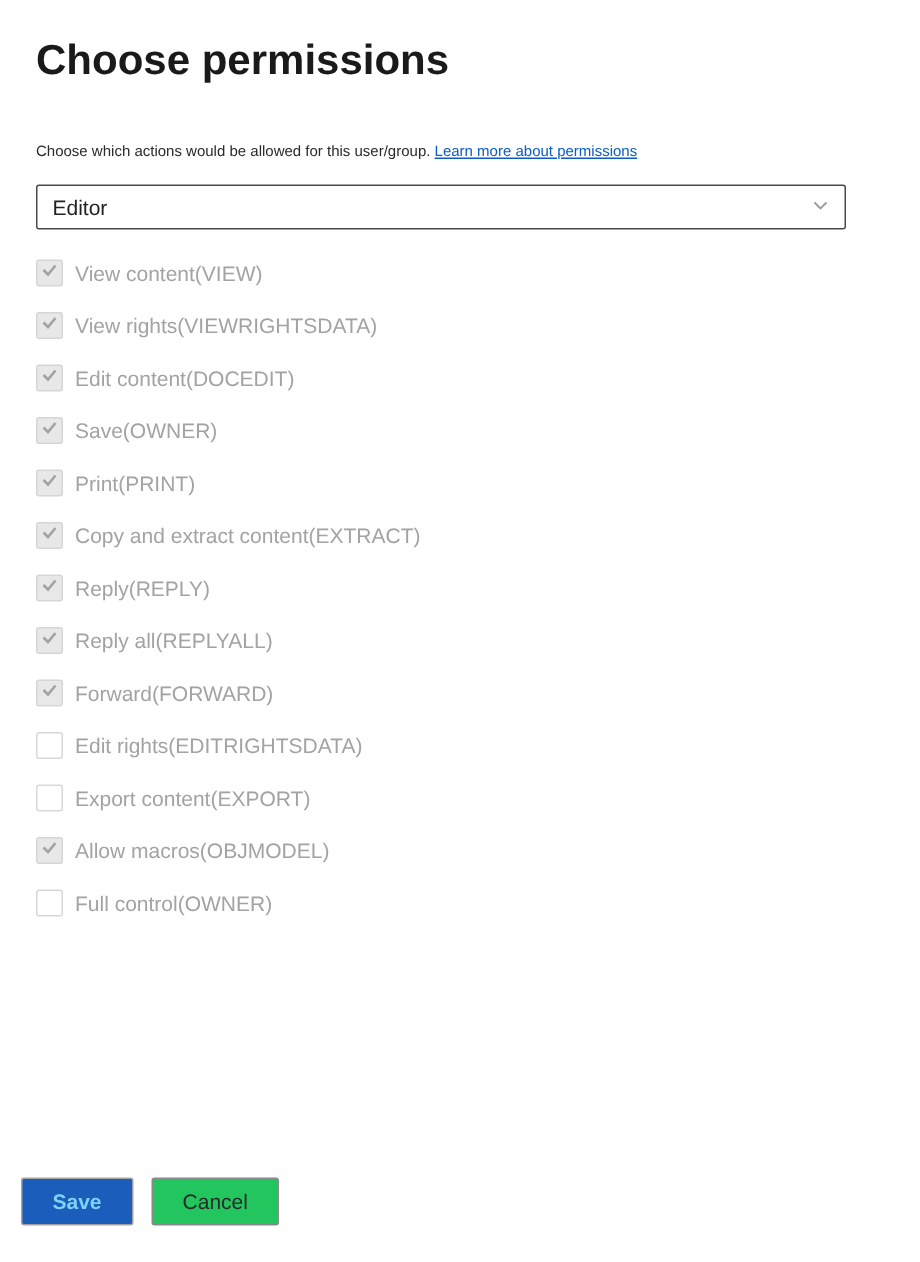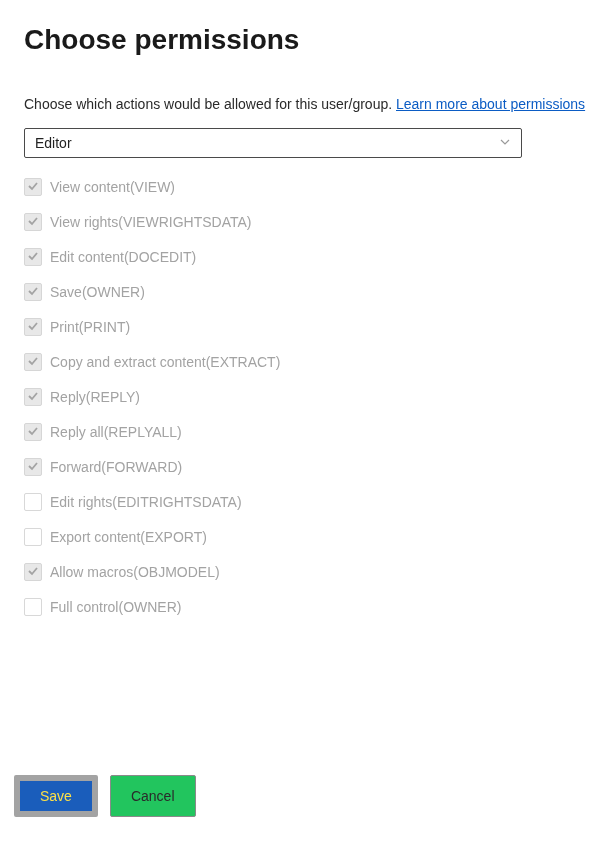--- a/index.html
+++ b/index.html
@@ -15,30 +15,30 @@
       padding: 24px;
       position: relative;
     }
     .title {
       font-size: 28px;
       font-weight: 600;
       color: #1a1a1a;
       margin-bottom: 40px;
     }
     .subtitle {
-      font-size: 14px;
+      font-size: 10px;
       color: #2a2a2a;
       margin-bottom: 16px;
     }
     .subtitle a {
       color: #0b5cc4;
       text-decoration: underline;
     }
     .dropdown {
-      width: 498px;
+      width: 540px;
       border: 1px solid #4a4a4a;
       border-radius: 2px;
       padding: 6px 10px;
       font-size: 14px;
       color: #222;
       display: flex;
       align-items: center;
       justify-content: space-between;
       margin-bottom: 20px;
       background: #fff;
@@ -98,23 +98,23 @@
     }
     .btn {
       padding: 7px 20px;
       font-size: 14px;
       border-radius: 2px;
       cursor: pointer;
       font-family: inherit;
     }
     .btn-primary {
       background: #1a5dbb;
-      color: #fde047;
-      border: 6px solid #a3a3a3;
-      font-weight: 400;
+      color: #7dd3fc;
+      border: 1px solid #a3a3a3;
+      font-weight: 700;
     }
     .btn-secondary {
       background: #22c55e;
       color: #2a2a2a;
       border: 1px solid #8a8a8a;
     }
   </style>
 </head>
 <body>
 

